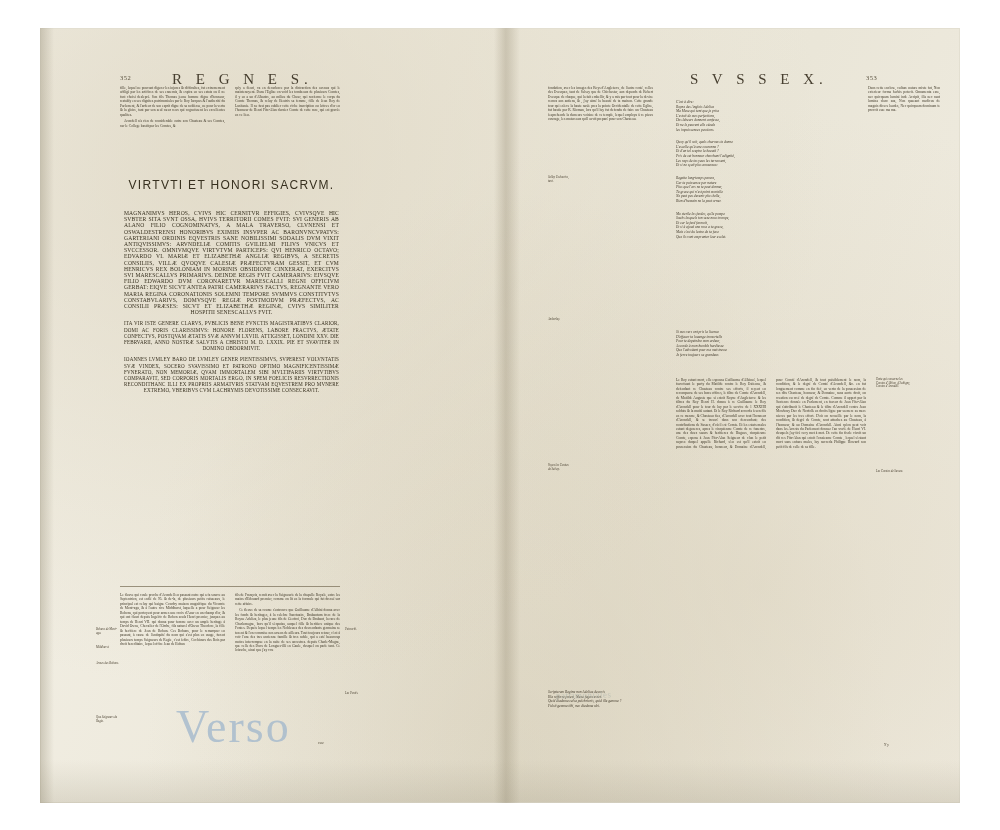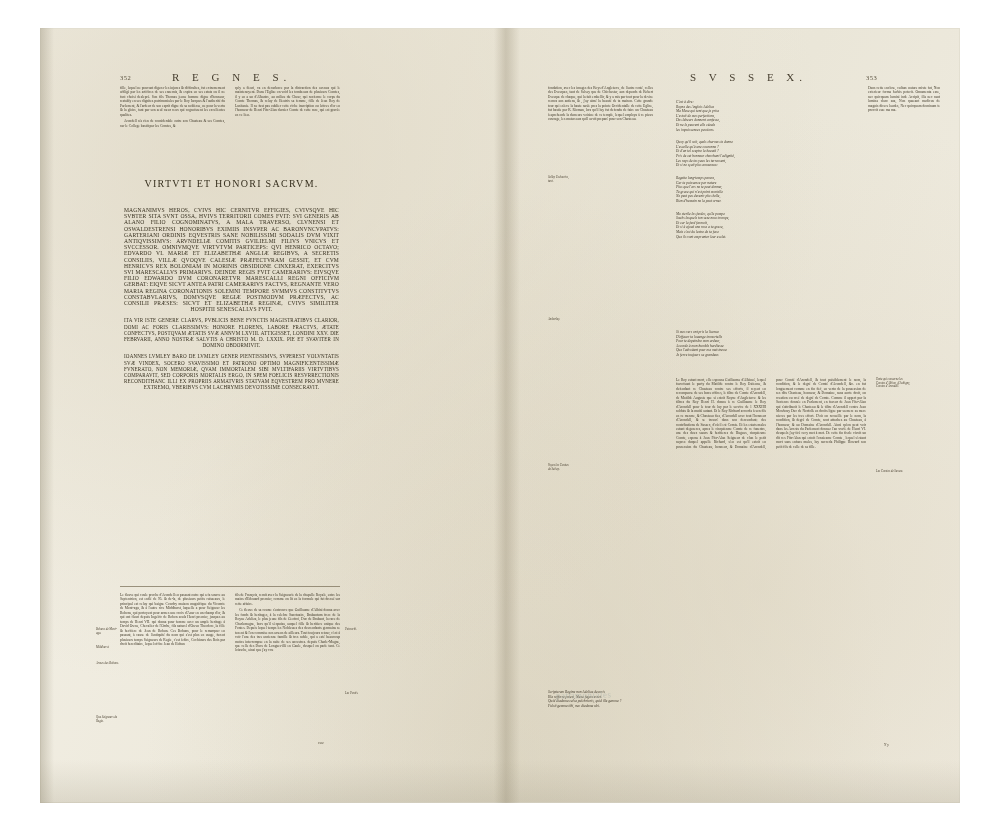--- a/index.html
+++ b/index.html
@@ -59,21 +59,21 @@
 
   
   .folio {
     position: absolute;
     font-size: 6.5px;
     letter-spacing: 0.5px;
     color: #5a513f;
   }
   .runhead {
     position: absolute;
-    font-size: 11px;
+    font-size: 15px;
     letter-spacing: 5px;
     color: #473f30;
     font-variant: small-caps;
   }
 
   
   .col {
     position: absolute;
     color: #3f3828;
     font-size: 3.6px;
@@ -97,24 +97,24 @@
   
   .inscr {
     position: absolute;
     left: 124px;
     top: 178px;
     width: 215px;
     text-align: center;
     color: #37301f;
   }
   .inscr .title {
-    font-size: 10px;
+    font-size: 12px;
     letter-spacing: 1.3px;
     margin-bottom: 18px;
-    font-family: Liberation Serif, serif;
+    font-family: Liberation Sans, sans-serif;
   }
   .inscr .body {
     font-size: 5.05px;
     line-height: 6.2px;
     letter-spacing: 0.15px;
     text-align: justify;
     text-align-last: center;
   }
   .inscr .body .para { margin-bottom: 5px; }
   .inscr .body .cap { font-size: 5.6px; }
@@ -280,13 +280,14 @@
   <div class="verse" style="left:548px; top:690px; width:140px;">
     <div>Scripturam Regina non Adelica decoris</div>
     <div>Illa refferre potest, Musa fugax esset.</div>
     <div>Quid diadema celsa pulchrioris, quid ille gemma ?</div>
     <div>Fulsit gemma tibi, nec diadema ubi.</div>
   </div>
 
   <div class="catch" style="left:884px; top:742px;">Y y</div>
 
   <div class="wm2">patrimoniales</div>
+  <div class="wm">Verso</div>
 </div>
 
 </body></html>

